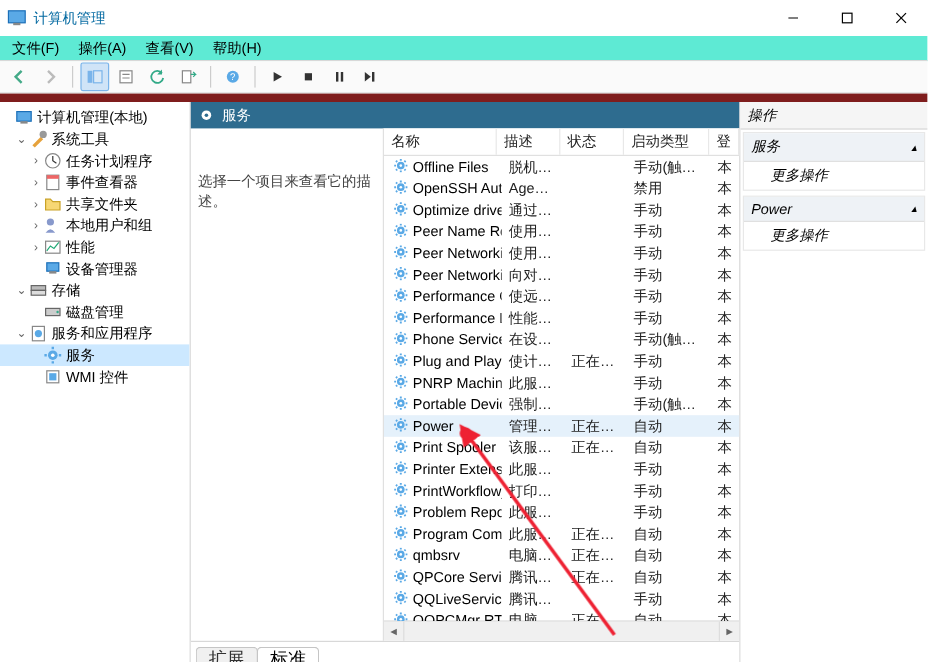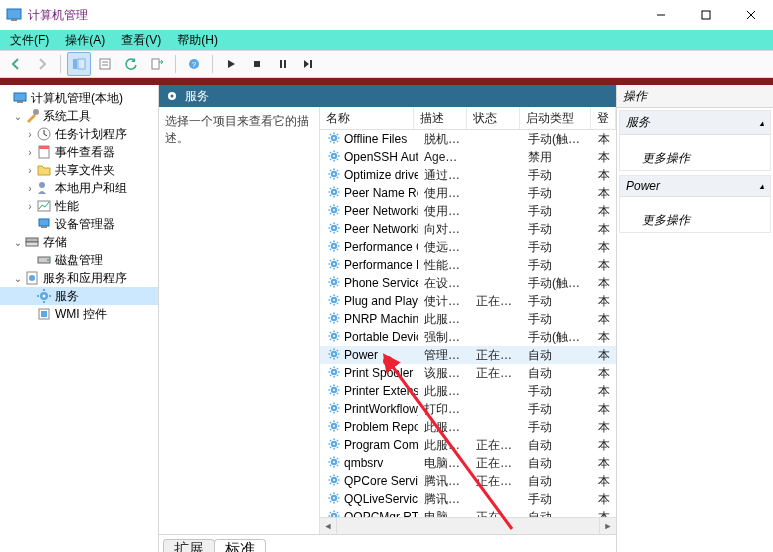--- a/index.html
+++ b/index.html
@@ -1,39 +1,39 @@
 <!DOCTYPE html>
 <html><head>
 <meta charset="utf-8">
 <style>
   html, body { margin: 0; padding: 0; width: 773px; height: 552px; font-family: "Segoe UI", "Microsoft YaHei", Tahoma, sans-serif; font-size: 12px; color: #000; background: #fff; overflow: hidden; }
   .titlebar { height: 30px; display: flex; align-items: center; padding-left: 6px; background: #fff; }
   .titlebar .app-icon { width: 16px; height: 16px; margin-right: 6px; }
-  .titlebar .title { flex: 1; color: #701a75; }
+  .titlebar .title { flex: 1; color: #0369a1; }
   .win-btns { display: flex; height: 100%; }
   .win-btn { width: 45px; display: flex; align-items: center; justify-content: center; color: #333; }
   .win-btn svg { width: 10px; height: 10px; }
   .menubar { height: 20px; display: flex; align-items: center; padding: 0 4px; gap: 4px; border-bottom: 1px solid #d8d8d8; background: #5eead4; }
   .menubar .menu { padding: 2px 6px; color: #000; }
   .toolbar { height: 26px; display: flex; align-items: center; border-bottom: 1px solid #d8d8d8; background: #fafafa; padding: 0 4px; gap: 2px; }
   .tool-btn { width: 22px; height: 22px; display: flex; align-items: center; justify-content: center; border: 1px solid transparent; border-radius: 2px; }
   .tool-btn.active { border-color: #7ab4ea; background: #d0e4f7; }
   .tool-sep { width: 1px; height: 18px; background: #ccc; margin: 0 4px; }
   .body { display: flex; height: calc(100% - 30px - 20px - 26px - 2px); border-top: 7px solid #7f1d1d; }
   .tree { width: 158px; border-right: 1px solid #d8d8d8; overflow: auto; padding: 4px 0; }
   .tree-node { display: flex; align-items: center; height: 18px; padding: 0 2px; white-space: nowrap; }
   .tree-node.selected { background: #cce8ff; }
   .tree-node .exp { width: 12px; text-align: center; color: #666; font-size: 10px; }
   .tree-node .ticon { width: 16px; height: 16px; display: inline-flex; align-items: center; justify-content: center; margin-right: 3px; }
   .tree-node .lbl { }
   .center { flex: 1; display: flex; flex-direction: column; border-right: 1px solid #d8d8d8; min-width: 0; }
   .center-header { height: 22px; background: #2e6c8f; color: #fff; display: flex; align-items: center; padding: 0 6px; }
   .center-header .hdr-icon { width: 14px; height: 14px; margin-right: 6px; }
   .center-split { flex: 1; display: flex; min-height: 0; }
-  .desc-pane { width: 148px; padding: 6px; color: #444; overflow: hidden; }
+  .desc-pane { width: 148px; padding: 6px; color: #444; overflow: hidden; margin-top: 30px; }
   .list-pane { flex: 1; display: flex; flex-direction: column; border-left: 1px solid #e0e0e0; min-width: 0; }
   .col-headers { display: flex; height: 22px; border-bottom: 1px solid #e0e0e0; background: #fff; }
   .col-headers .col { padding: 3px 6px; border-right: 1px solid #e8e8e8; color: #222; white-space: nowrap; overflow: hidden; text-overflow: ellipsis; }
   .col.name { flex: 1; min-width: 0; }
   .col.desc { width: 40px; }
   .col.stat { width: 40px; }
   .col.start { width: 58px; }
   .col.log  { width: 12px; }
   .rows { flex: 1; overflow: auto; }
   .row { display: flex; height: 18px; align-items: center; padding-left: 2px; }
@@ -46,21 +46,21 @@
   .row .clog { width: 12px; color: #222; }
   .gear-icon { width: 12px; height: 12px; }
   .bottom-tabs { height: 24px; display: flex; align-items: flex-end; border-top: 1px solid #d8d8d8; padding-left: 4px; background: #fff; }
   .btab { border: 1px solid #c5c5c5; border-bottom: none; padding: 0 10px; font-size: 15px; background: #fff; border-top-left-radius: 4px; border-top-right-radius: 4px; margin-right: -1px; text-decoration: underline; }
   .btab.inactive { background: #f0f0f0; color: #333; }
   .actions { width: 156px; display: flex; flex-direction: column; font-style: italic; }
   .actions .ahdr { height: 22px; display: flex; align-items: center; padding: 0 6px; background: #f5f5f5; border-bottom: 1px solid #d8d8d8; }
   .actions .abox { border: 1px solid #e8e8e8; margin: 2px; }
   .actions .atitle { background: #eef2f6; padding: 3px 6px; border-bottom: 1px solid #e0e0e0; display: flex; align-items: center; justify-content: space-between; }
   .actions .atitle .tri { font-size: 9px; }
-  .actions .aitem { padding: 15px 6px 3px 22px; }
+  .actions .aitem { padding: 3px 6px 3px 22px; }
   .hscroll { height: 16px; background: #f0f0f0; border-top: 1px solid #e0e0e0; position: relative; }
   .hscroll .arrow { position: absolute; top: 0; width: 16px; height: 16px; display: flex; align-items: center; justify-content: center; font-size: 9px; color: #666; }
   .hscroll .arrow.left { left: 0; border-right: 1px solid #ddd; }
   .hscroll .arrow.right { right: 0; border-left: 1px solid #ddd; }
   .red-arrow { position: absolute; pointer-events: none; z-index: 10; }
 </style>
 </head>
 <body>
 
 <div class="titlebar">

